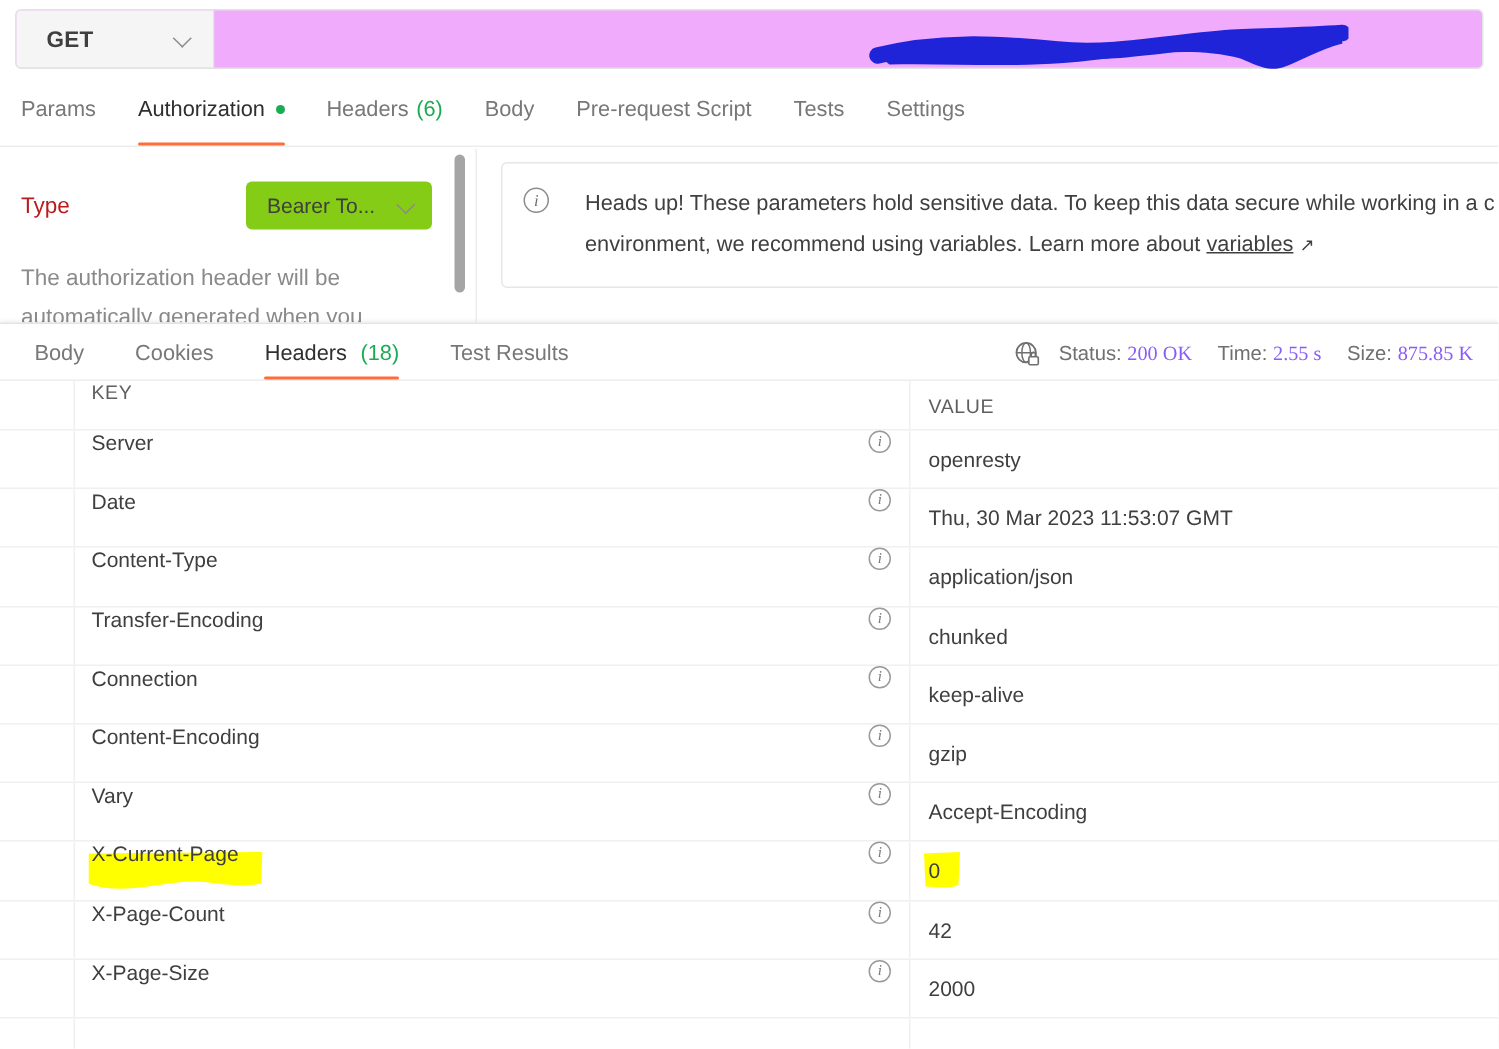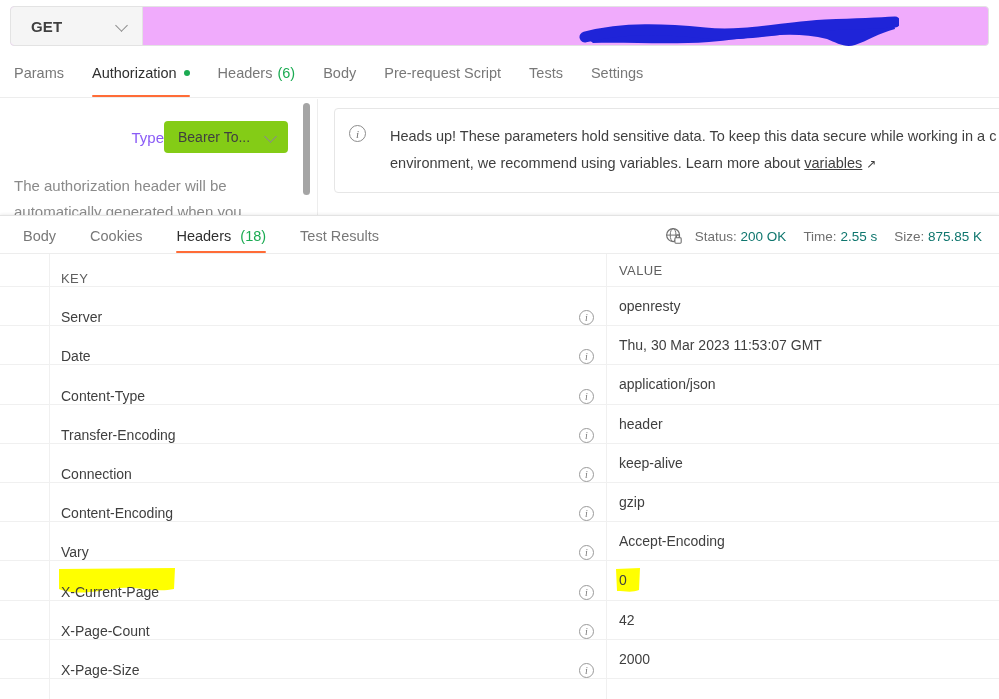--- a/index.html
+++ b/index.html
@@ -139,23 +139,22 @@
     border-right: 1px solid #ededed;
     box-sizing: border-box;
   }
   .auth-type-row {
     display: flex;
     align-items: center;
     padding: 22px 0 0 14px;
   }
   .auth-type-label {
     font-size: 15px;
-    color: #8b5cf6;
+    color: #b91c1c;
     width: 150px;
-    text-align: right;
   }
   .auth-type-select {
     background: #84cc16;
     border-radius: 4px;
     height: 32px;
     width: 124px;
     display: flex;
     align-items: center;
     justify-content: space-between;
     padding: 0 11px 0 14px;
@@ -267,21 +266,21 @@
   .resp-meta {
     position: absolute;
     right: 0px; bottom: 8px;
     display: flex;
     align-items: center;
     font-size: 13.5px;
     color: #6f6f6f;
     white-space: nowrap;
   }
   .resp-meta .item { margin-right: 17px; }
-  .resp-meta .val { color: #0f766e; }
+  .resp-meta .val { color: #8b5cf6; font-family: Liberation Serif, serif; }
   .globe-lock {
     width: 18px; height: 18px;
     margin-right: 12px;
     flex: none;
   }
 
   
   .headers-table {
     position: relative;
     width: 999px;
@@ -300,21 +299,21 @@
     flex: none;
     border-right: 1px solid #f0f0f0;
     box-sizing: border-box;
   }
   .cell-key {
     width: 557px;
     flex: none;
     border-right: 1px solid #f0f0f0;
     box-sizing: border-box;
     display: flex;
-    align-items: flex-end;
+    align-items: flex-start;
     justify-content: space-between;
     padding: 0 12px 0 11px;
     position: relative;
   }
   .cell-val {
     flex: 1;
     box-sizing: border-box;
     display: flex;
     align-items: center;
     padding-left: 12px;
@@ -493,21 +492,21 @@
       </div>
     </div>
 
     <div class="hrow">
       <div class="cell-gutter"></div>
       <div class="cell-key">
         <span class="key-text">Transfer-Encoding</span>
         <span class="row-info">i</span>
       </div>
       <div class="cell-val">
-        <span class="val-text">header</span>
+        <span class="val-text">chunked</span>
       </div>
     </div>
 
     <div class="hrow">
       <div class="cell-gutter"></div>
       <div class="cell-key">
         <span class="key-text">Connection</span>
         <span class="row-info">i</span>
       </div>
       <div class="cell-val">

